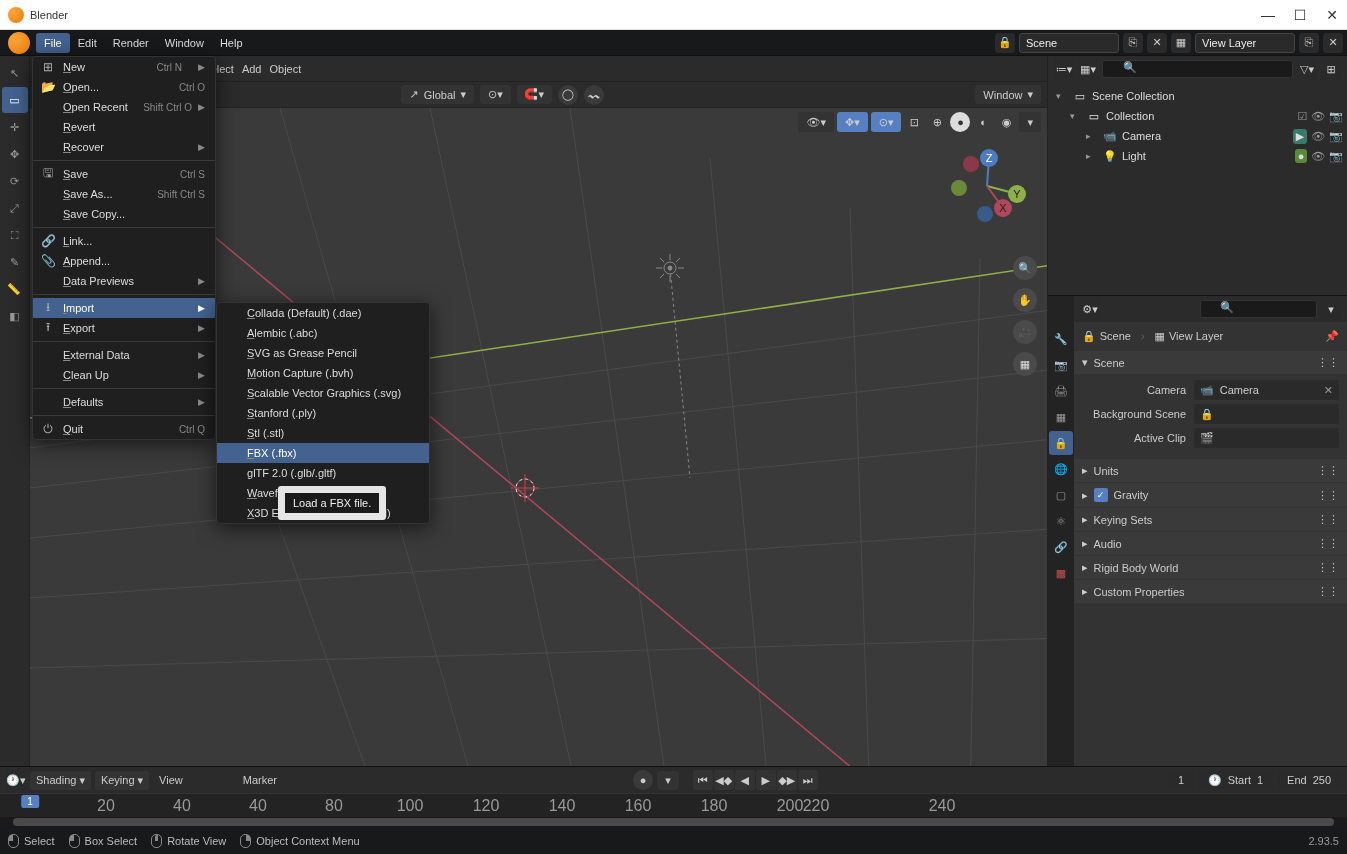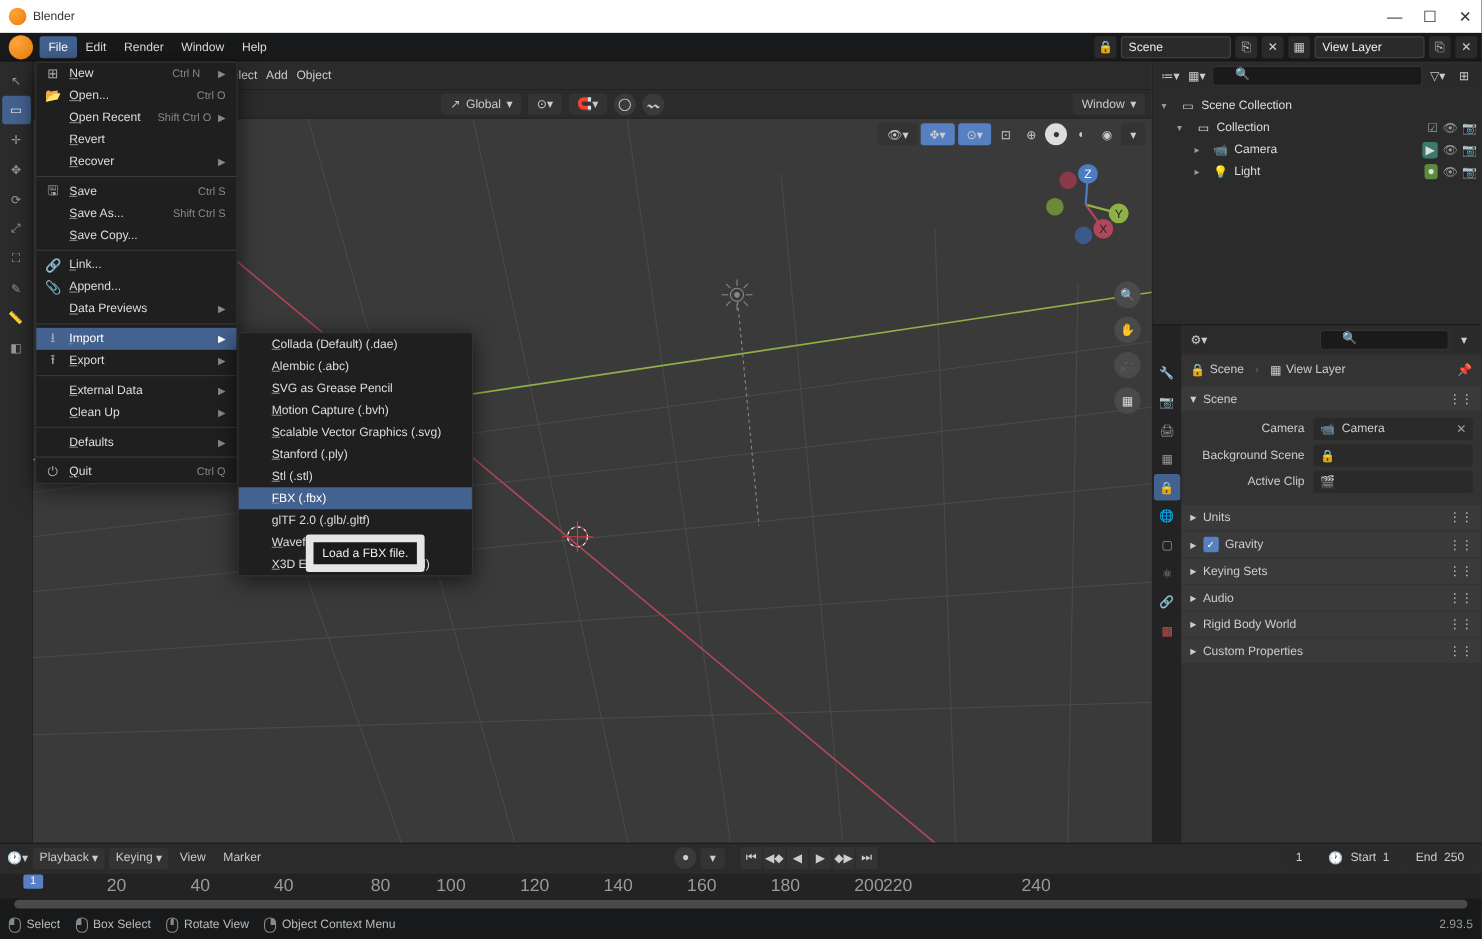--- a/index.html
+++ b/index.html
@@ -385,24 +385,24 @@
             </div>
           </div>
       </div>
     </div>
   </div>
 </div>
 
 <div class="timeline">
   <div class="timeline-header">
     <div class="hdr-icon">🕐▾</div>
-    <div class="timeline-btn"><span>Playback</span> ▾</div>
+    <div class="timeline-btn"><span>Shading</span> ▾</div>
     <div class="timeline-btn"><span>Keying</span> ▾</div>
     <span style="padding:0 6px;">View</span>
-    <span style="padding:0 6px;">Marker</span>
+    <span style="padding:0 6px;margin-left:44px;">Marker</span>
     <div style="flex:1"></div>
     <div class="circle-btn">●</div>
     <div class="hdr-pill">▾</div>
     <div class="transport">
       <div class="transport-btn">⏮</div>
       <div class="transport-btn">◀◆</div>
       <div class="transport-btn">◀</div>
       <div class="transport-btn">▶</div>
       <div class="transport-btn">◆▶</div>
       <div class="transport-btn">⏭</div>
@@ -415,21 +415,21 @@
     <div class="frame-field">
         <span>End</span> 
         <span>250</span>
       </div>
   </div>
   <div class="timeline-ruler" id="ruler">
       <div class="current-frame" style="left: 30px;">1</div>
       <div class="ruler-tick" style="left: 106px;">20</div>
       <div class="ruler-tick" style="left: 182px;">40</div>
       <div class="ruler-tick" style="left: 258px;">40</div>
-      <div class="ruler-tick" style="left: 334px; margin-left: 12px;">80</div>
+      <div class="ruler-tick" style="left: 334px;">80</div>
       <div class="ruler-tick" style="left: 410px;">100</div>
       <div class="ruler-tick" style="left: 486px;">120</div>
       <div class="ruler-tick" style="left: 562px;">140</div>
       <div class="ruler-tick" style="left: 638px;">160</div>
       <div class="ruler-tick" style="left: 714px;">180</div>
       <div class="ruler-tick" style="left: 790px;">200</div>
       <div class="ruler-tick" style="left: 816px;">220</div>
       <div class="ruler-tick" style="left: 942px;">240</div>
     </div>
   <div class="scrollbar-track">

